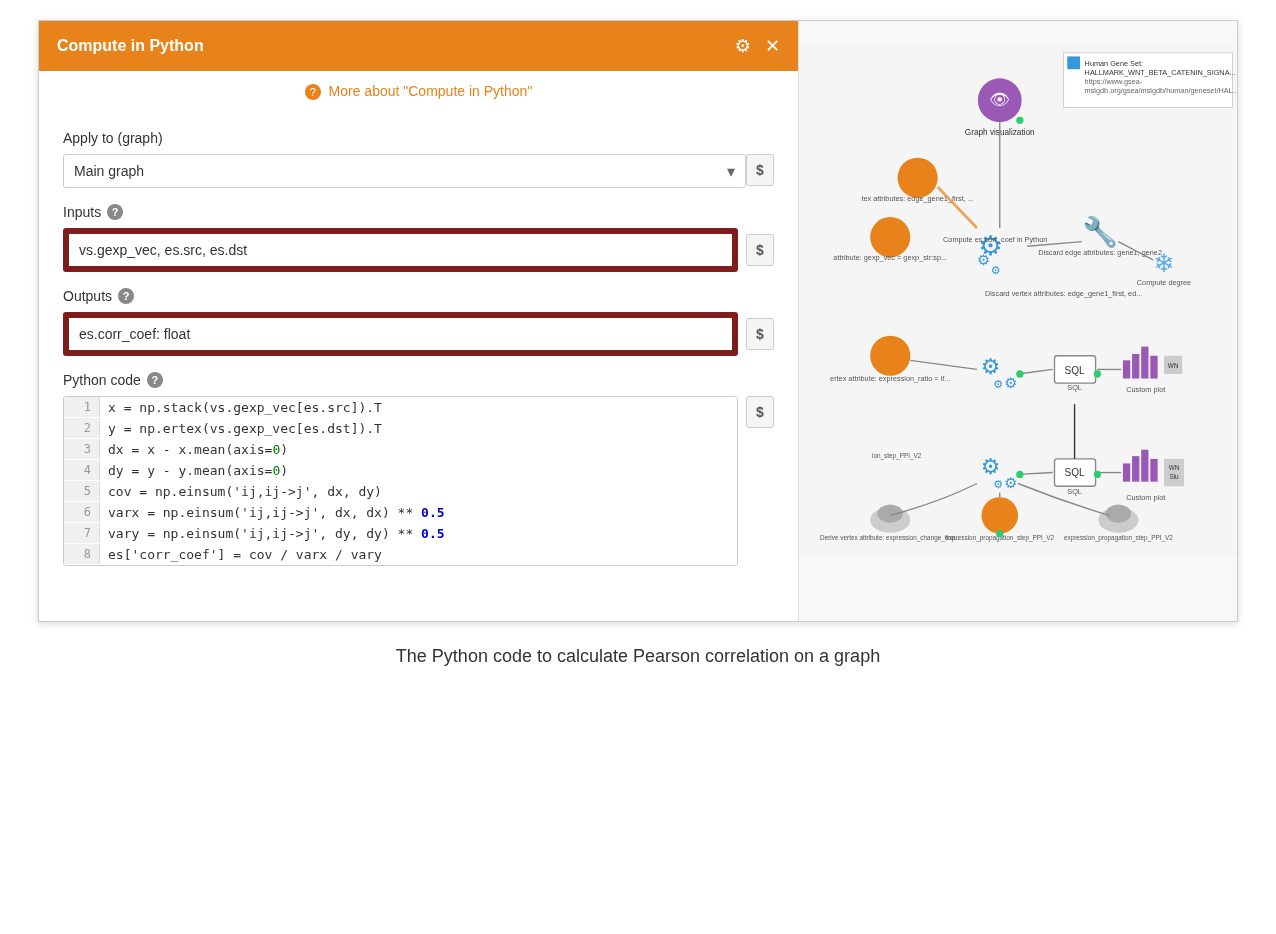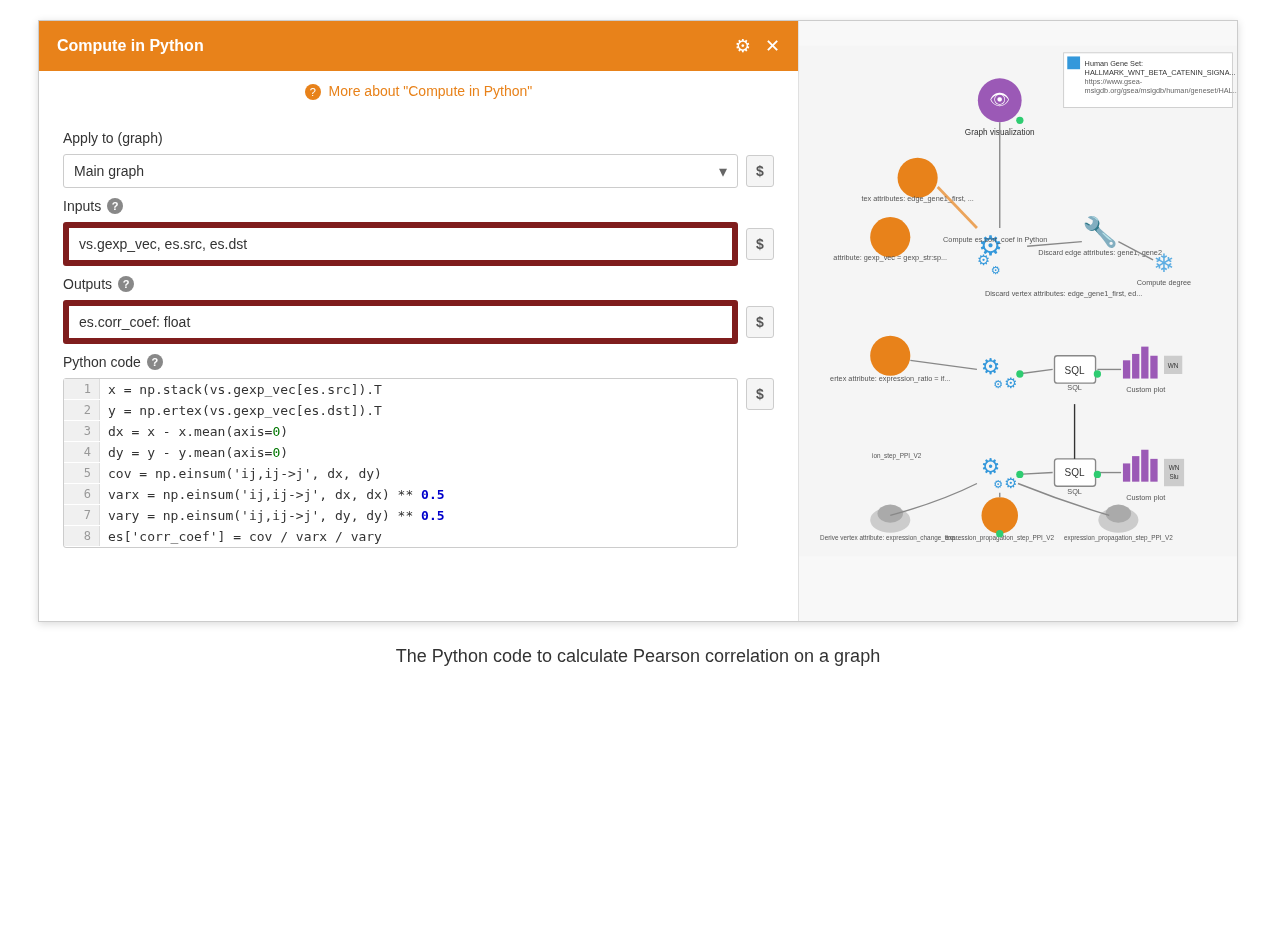--- a/index.html
+++ b/index.html
@@ -77,21 +77,21 @@
       margin-right: 4px;
     }
 
     .panel-body {
       padding: 18px 24px;
       flex: 1;
       overflow-y: auto;
     }
 
     .field-group {
-      margin-bottom: 10px;
+      margin-bottom: 16px;
     }
 
     .field-label {
       font-size: 14px;
       color: #333;
       margin-bottom: 8px;
       display: flex;
       align-items: center;
       gap: 6px;
     }
@@ -105,22 +105,20 @@
       border-radius: 50%;
       font-size: 11px;
       align-items: center;
       justify-content: center;
       cursor: pointer;
       font-weight: bold;
     }
 
     .field-row {
       display: flex;
-      align-items: center;
-      gap: 8px;
     }
 
     .select-wrapper {
       flex: 1;
       position: relative;
       border: 1px solid #ccc;
       border-radius: 3px;
       background: #fff;
     }
 

